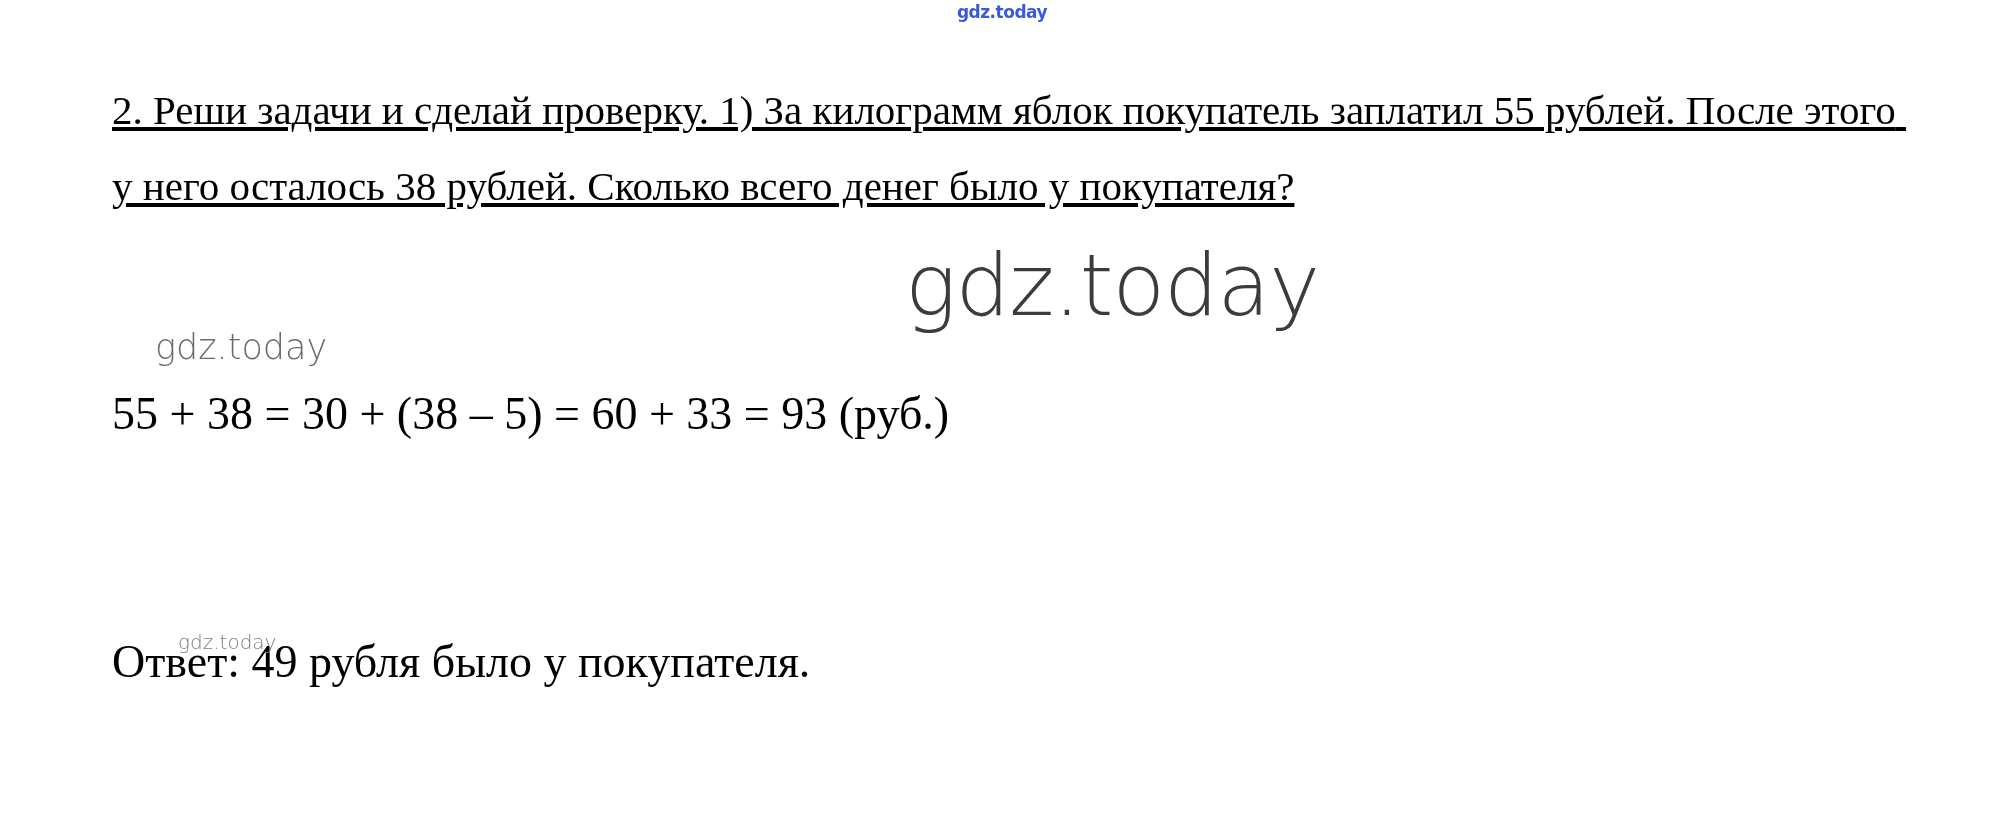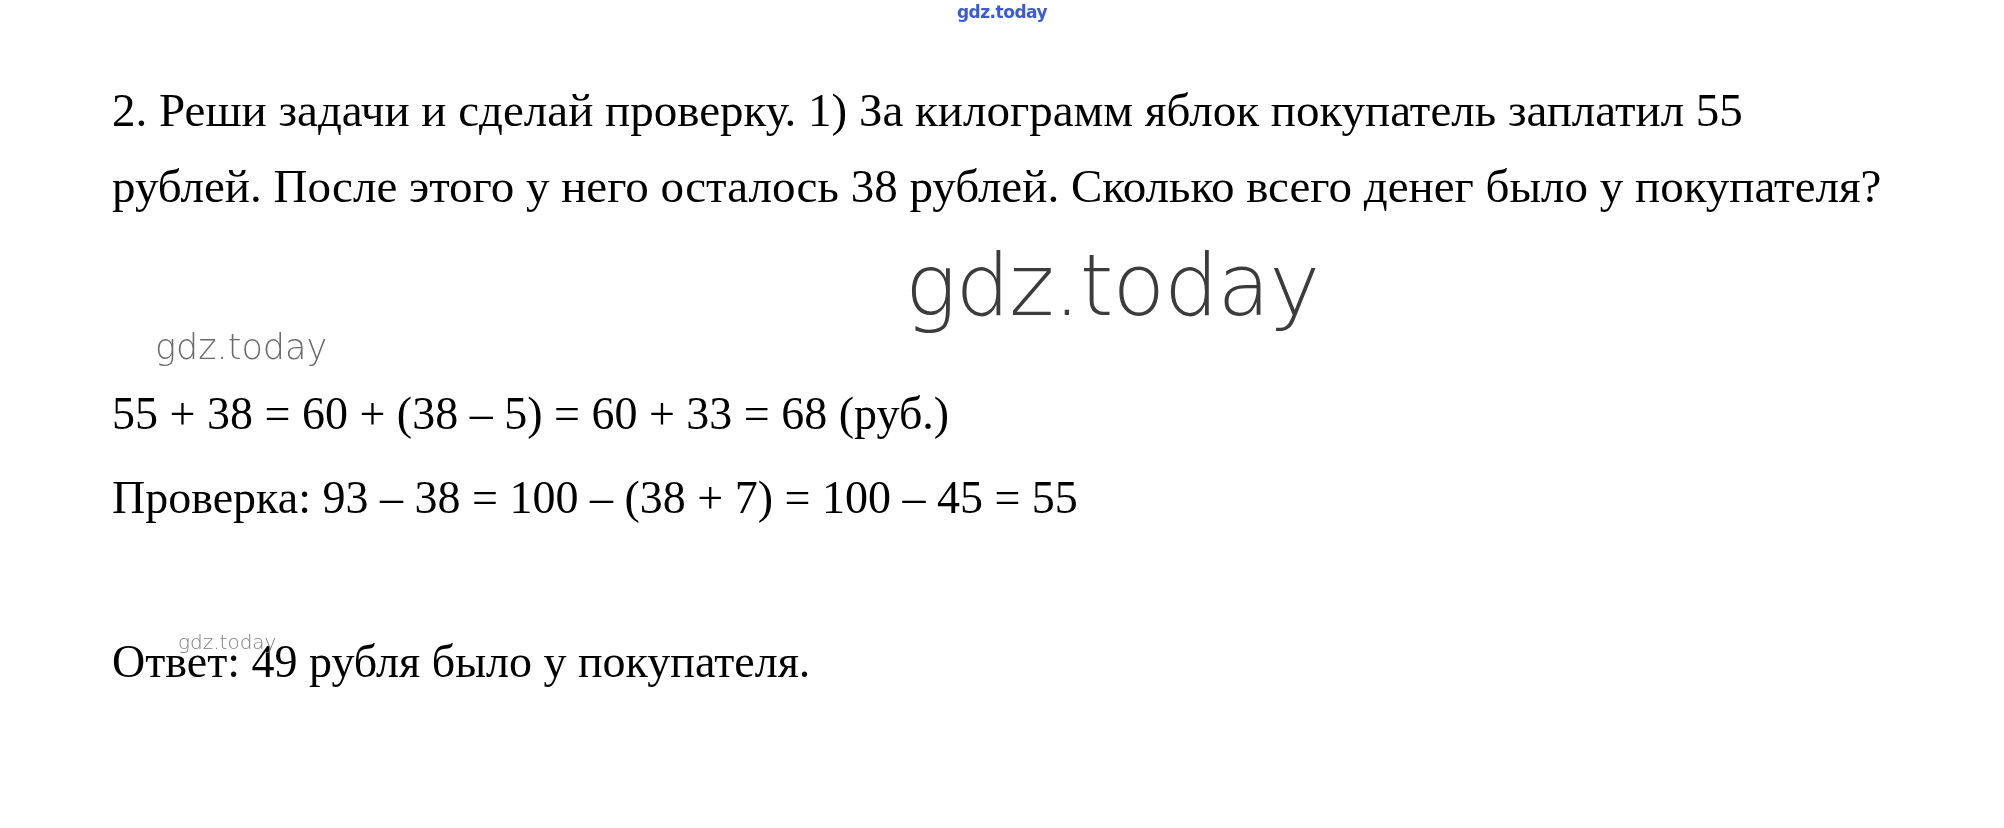--- a/index.html
+++ b/index.html
@@ -38,24 +38,25 @@
 
   
   .content {
     position: absolute;
     left: 112px;
     top: 72px;
     width: 1790px;
   }
 
   .para {
-    font-size: 47px;
+    font-size: 41px;
     line-height: 76px;
     text-align: left;
     white-space: pre-wrap;
+    text-decoration: underline;
   }
 
   .solution {
     position: absolute;
     left: 112px;
     top: 372px;
     width: 1790px;
   }
 
   .line {
@@ -114,22 +115,21 @@
 
 <div class="page">
 
   <div class="top-watermark">gdz.today</div>
 
   <div class="content">
     <div class="para">2. Реши задачи и сделай проверку. 1) За килограмм яблок покупатель заплатил 55 рублей. После этого у него осталось 38 рублей. Сколько всего денег было у покупателя?</div>
   </div>
 
   <div class="solution">
-    <div class="line">55 + 38 = 60 + (38 – 5) = 60 + 33 = 68 (руб.)</div>
-    <div class="line">Проверка: 93 – 38 = 100 – (38 + 7) = 100 – 45 = 55</div>
+    <div class="line">55 + 38 = 30 + (38 – 5) = 60 + 33 = 93 (руб.)</div>
   </div>
 
   <div class="answer">Ответ: 49 рубля было у покупателя.</div>
 
   <div class="wm wm-big">gdz.today</div>
   <div class="wm wm-mid">gdz.today</div>
   <div class="wm wm-small">gdz.today</div>
 
 </div>
 

